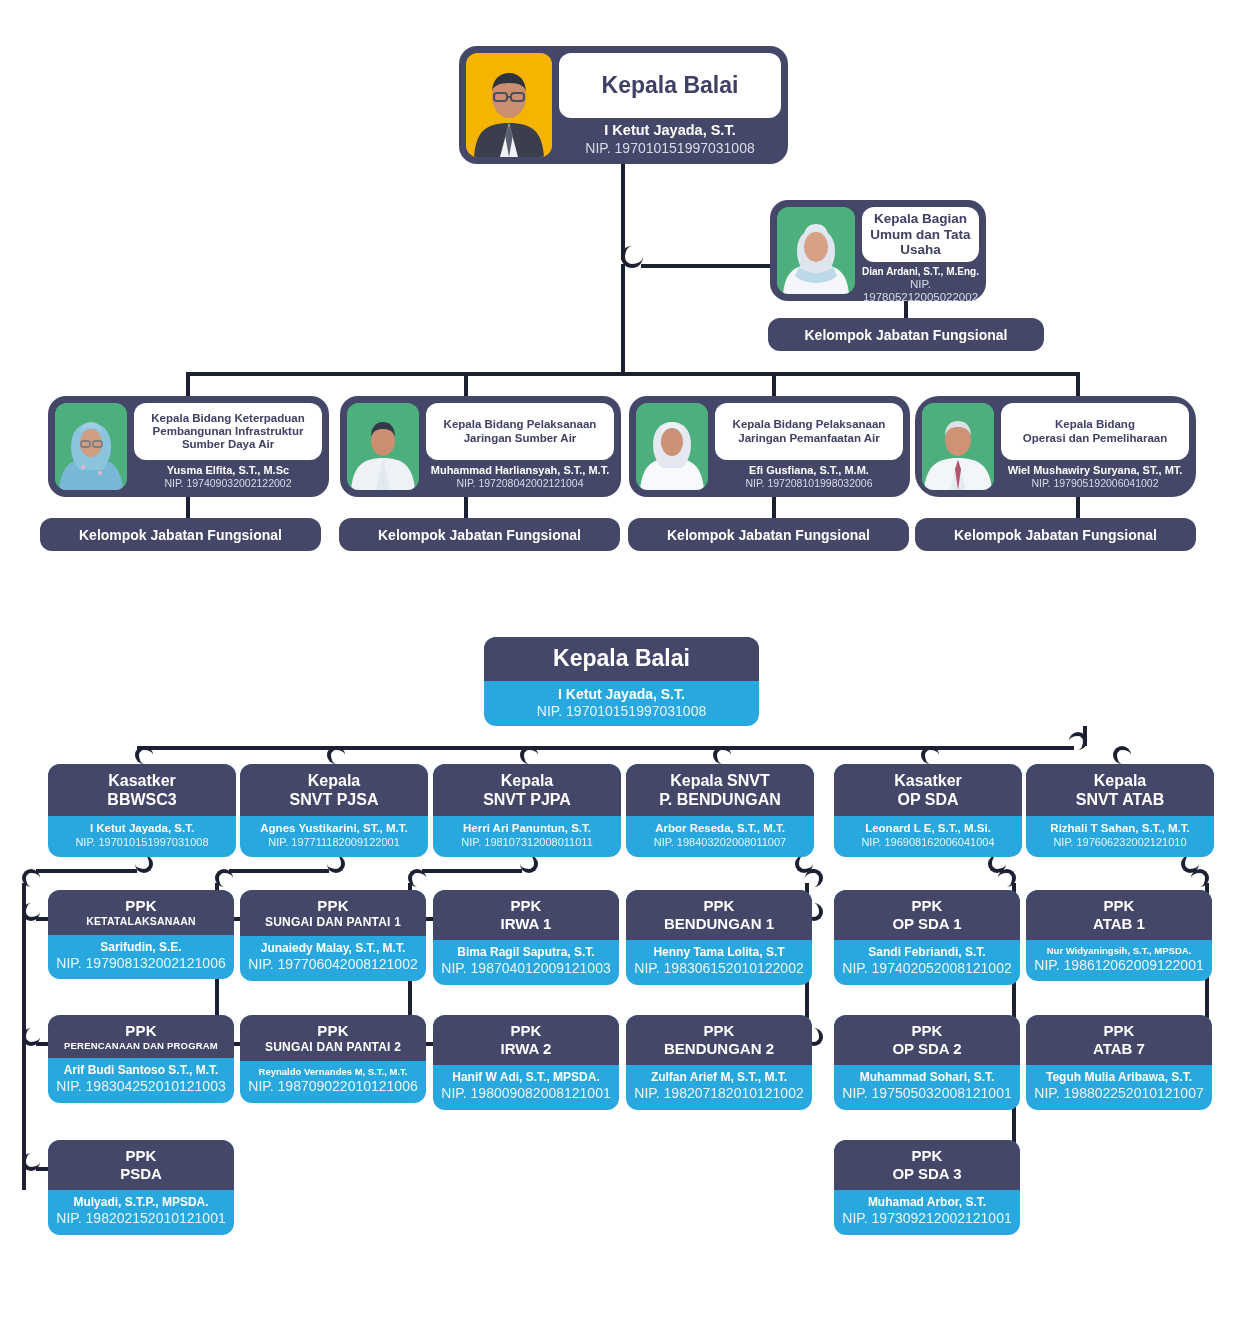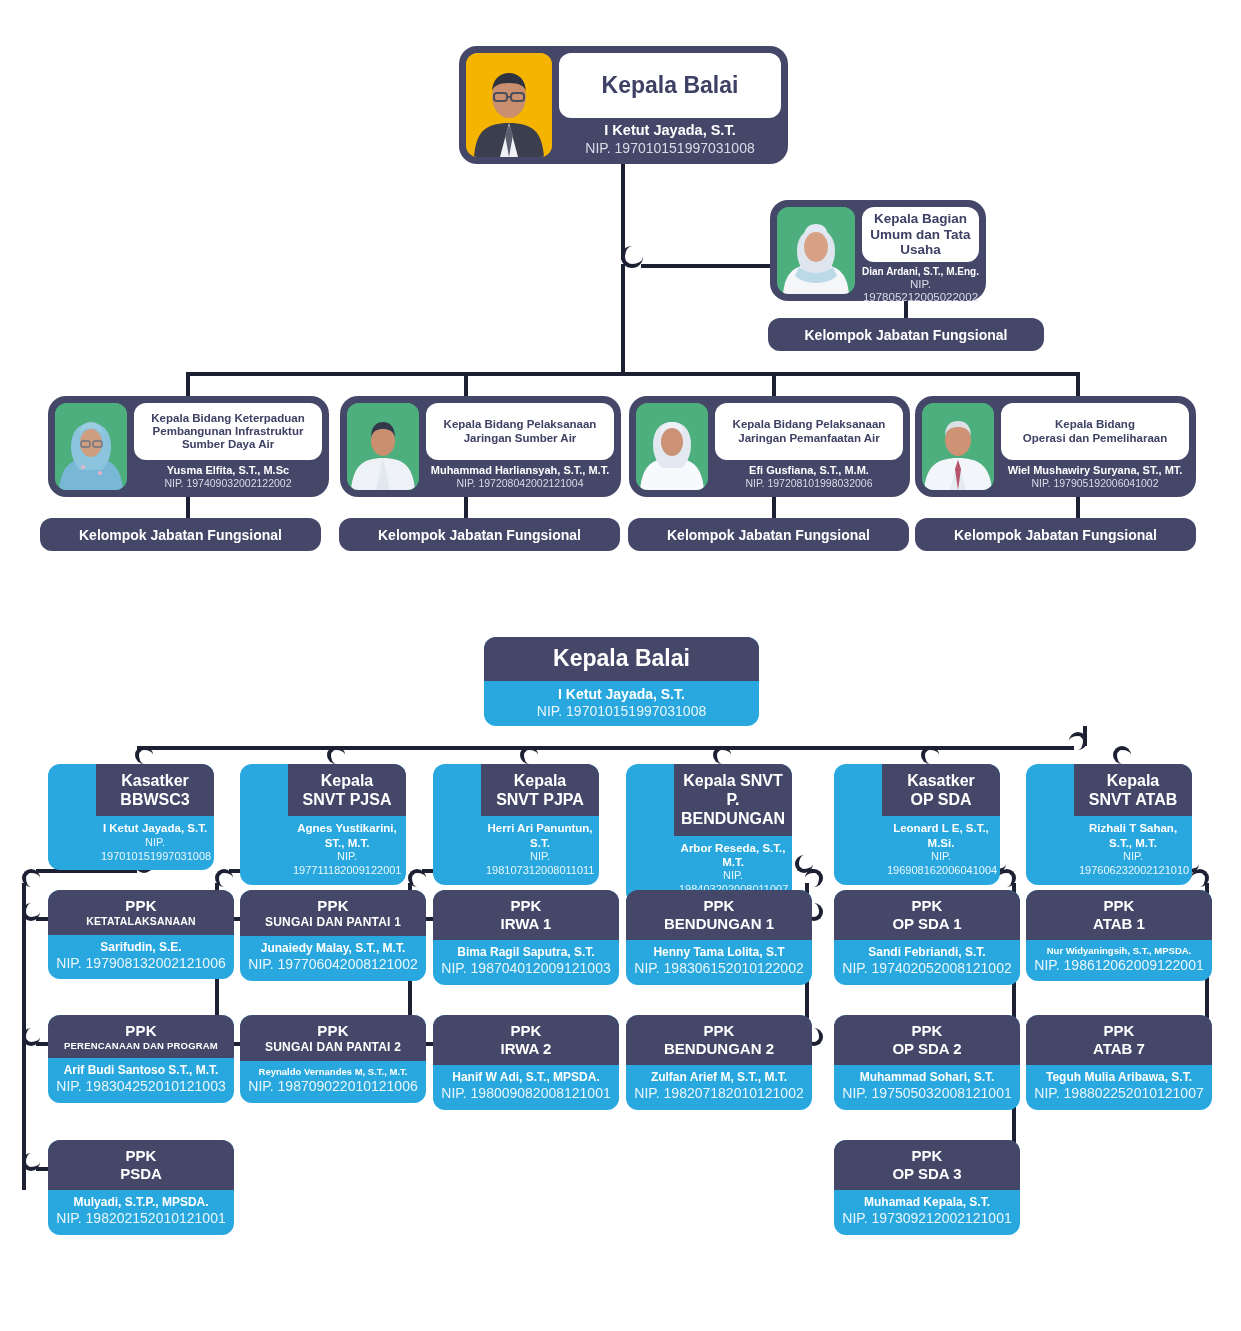--- a/index.html
+++ b/index.html
@@ -75,21 +75,21 @@
 
   
   .bidang { top:396px; width:281px; height:101px; }
   .bidang .photo { width:72px; height:87px; }
   .bidang .titlebox { font-size:11.5px; margin-bottom:3px; }
   .bidang .pname { font-size:11px; line-height:1.3; }
   .bidang .pnip { font-size:10.5px; line-height:1.2; }
   #bid0 { left:48px; }
   #bid1 { left:340px; }
   #bid2 { left:629px; }
-  #bid3 { left:915px; }
+  #bid3 { left:915px;border-radius:24px; }
 
   
   .kjf {
     position:absolute; z-index:3;
     background:#454769;
     border-radius:12px;
     color:#ffffff;
     font-weight:bold;
     font-size:14px;
     display:flex; align-items:center; justify-content:center;
@@ -119,21 +119,21 @@
   }
   .c2 .foot { padding:5px 5px 7px; text-align:center; }
   .c2 .foot .n { color:#ffffff; font-weight:bold; line-height:1.25; }
   .c2 .foot .i { color:#e8f6fd; font-weight:normal; line-height:1.25; }
 
   #root2 { left:484px; top:637px; width:275px; height:89px; }
   #root2 .head { font-size:23px; padding:8px 6px 8px; }
   #root2 .foot .n { font-size:14px; }
   #root2 .foot .i { font-size:14px; }
 
-  .lvl1 { top:764px; width:166px;padding-left:48px; }
+  .lvl1 { top:764px; width:188px; }
   .lvl1 .head { font-size:16px; }
   .lvl1 .foot .n { font-size:11.5px; }
   .lvl1 .foot .i { font-size:11px; }
   #l1c0 { left:48px; }
   #l1c1 { left:240px; }
   #l1c2 { left:433px; }
   #l1c3 { left:626px; }
   #l1c4 { left:834px; }
   #l1c5 { left:1026px; }
 
@@ -590,18 +590,18 @@
       <div class="n">Mulyadi, S.T.P., MPSDA.</div>
       <div class="i">NIP. 198202152010121001</div>
     </div>
   </div>
   <div class="c2 ppk rowC" id="pC4">
     <div class="head">
       <span class="l1">PPK</span>
       <span class="l2">OP SDA 3</span>
     </div>
     <div class="foot">
-      <div class="n">Muhamad Kepala, S.T.</div>
+      <div class="n">Muhamad Arbor, S.T.</div>
       <div class="i">NIP. 197309212002121001</div>
     </div>
   </div>
 
 </div>
 
 </body></html>

